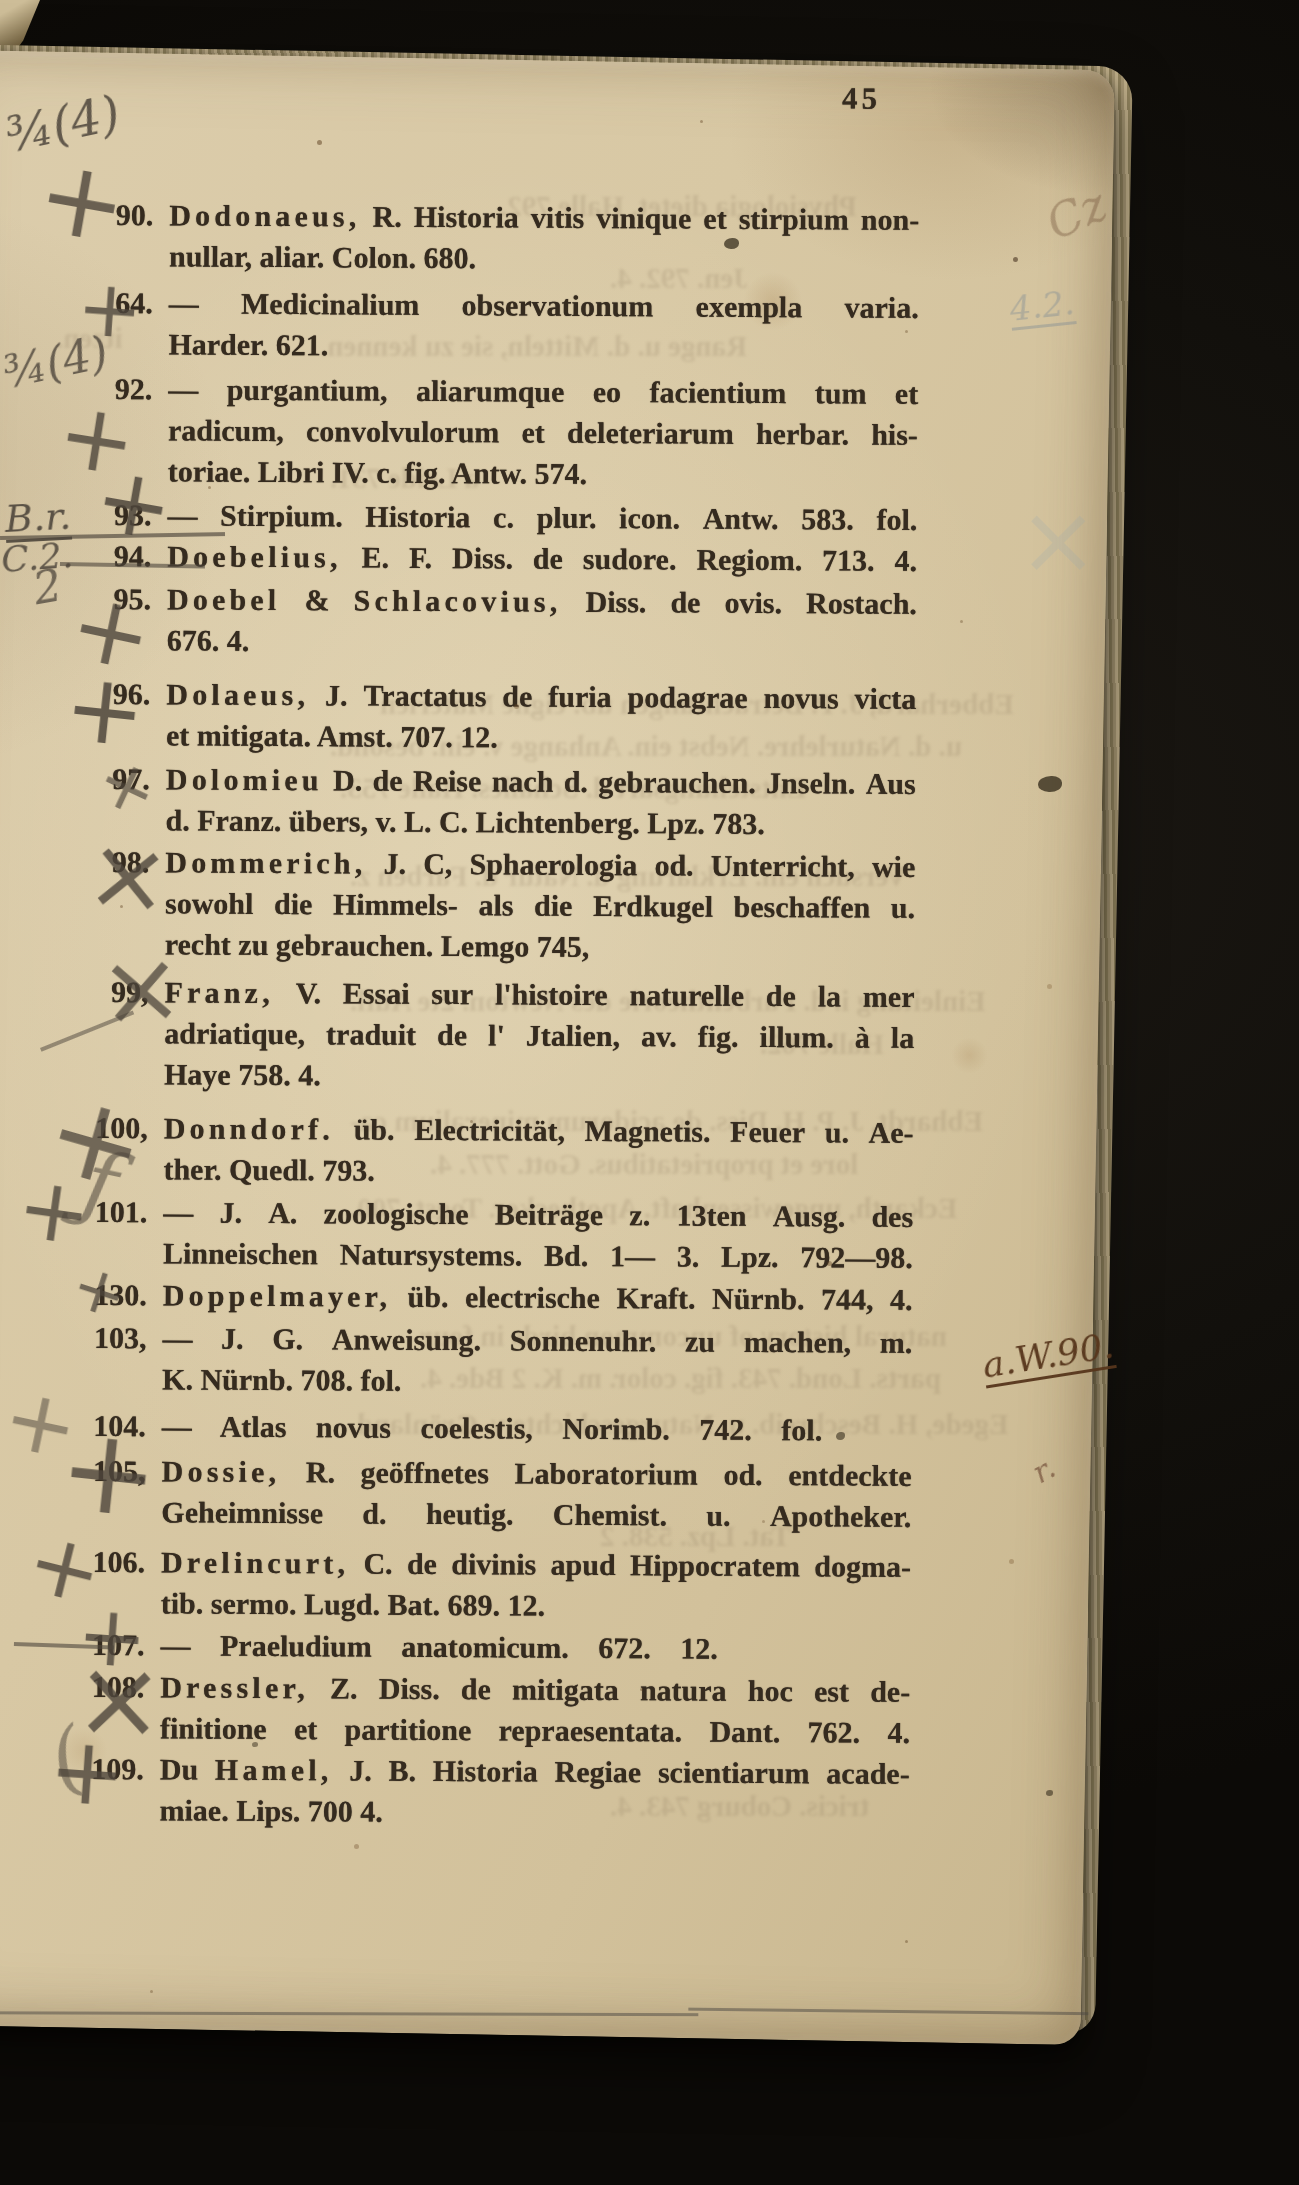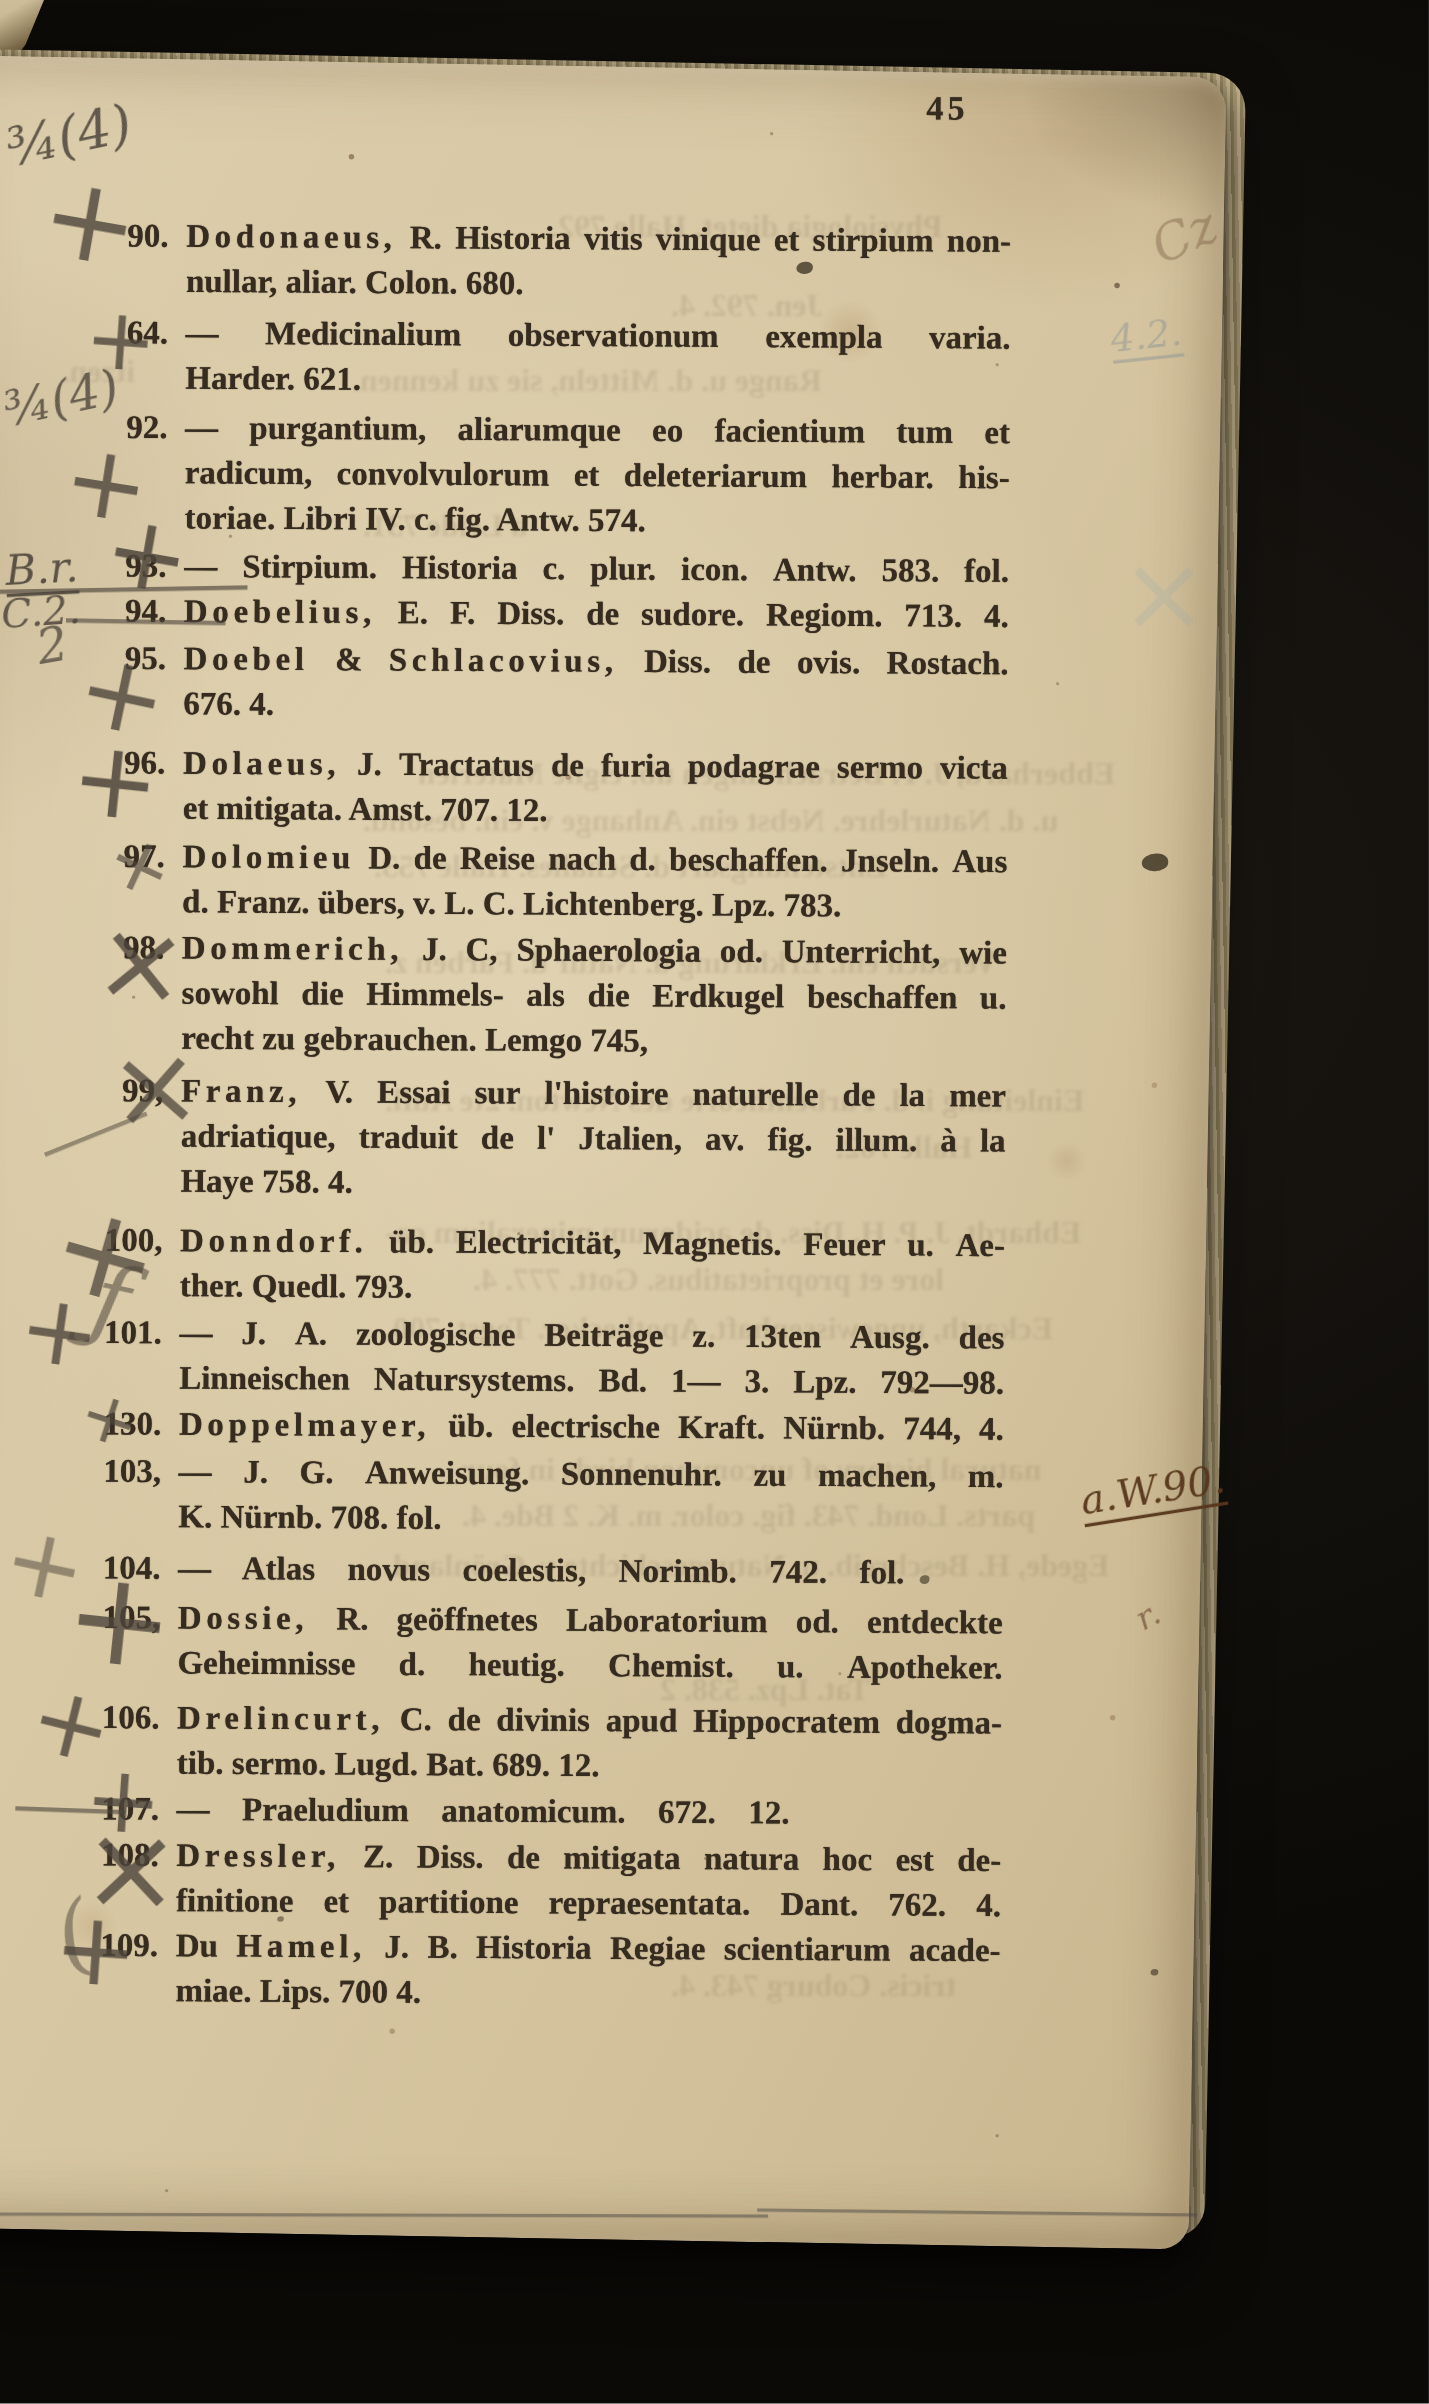--- a/index.html
+++ b/index.html
@@ -197,35 +197,35 @@
       </div>
       <div class="entry" style="margin-top: 13px;">
         <span class="num">96.</span>
         <div class="line j">
           <span class="w sp">Dolaeus,</span>
           <span class="w">J.</span>
           <span class="w">Tractatus</span>
           <span class="w">de</span>
           <span class="w">furia</span>
           <span class="w">podagrae</span>
-          <span class="w">sermo</span>
+          <span class="w">novus</span>
           <span class="w">victa</span>
         </div>
         <div class="line l"><span class="">et mitigata. Amst. 707. 12.</span></div>
       </div>
       <div class="entry" style="margin-top: 3px;">
         <span class="num">97.</span>
         <div class="line j">
           <span class="w sp">Dolomieu</span>
           <span class="w">D.</span>
           <span class="w">de</span>
           <span class="w">Reise</span>
           <span class="w">nach</span>
           <span class="w">d.</span>
-          <span class="w">beschaffen.</span>
+          <span class="w">gebrauchen.</span>
           <span class="w">Jnseln.</span>
           <span class="w">Aus</span>
         </div>
         <div class="line l"><span class="">d. Franz. übers, v. L. C. Lichtenberg. Lpz. 783.</span></div>
       </div>
       <div class="entry" style="margin-top: 1px;">
         <span class="num">98.</span>
         <div class="line j">
           <span class="w sp">Dommerich,</span>
           <span class="w">J.</span>

